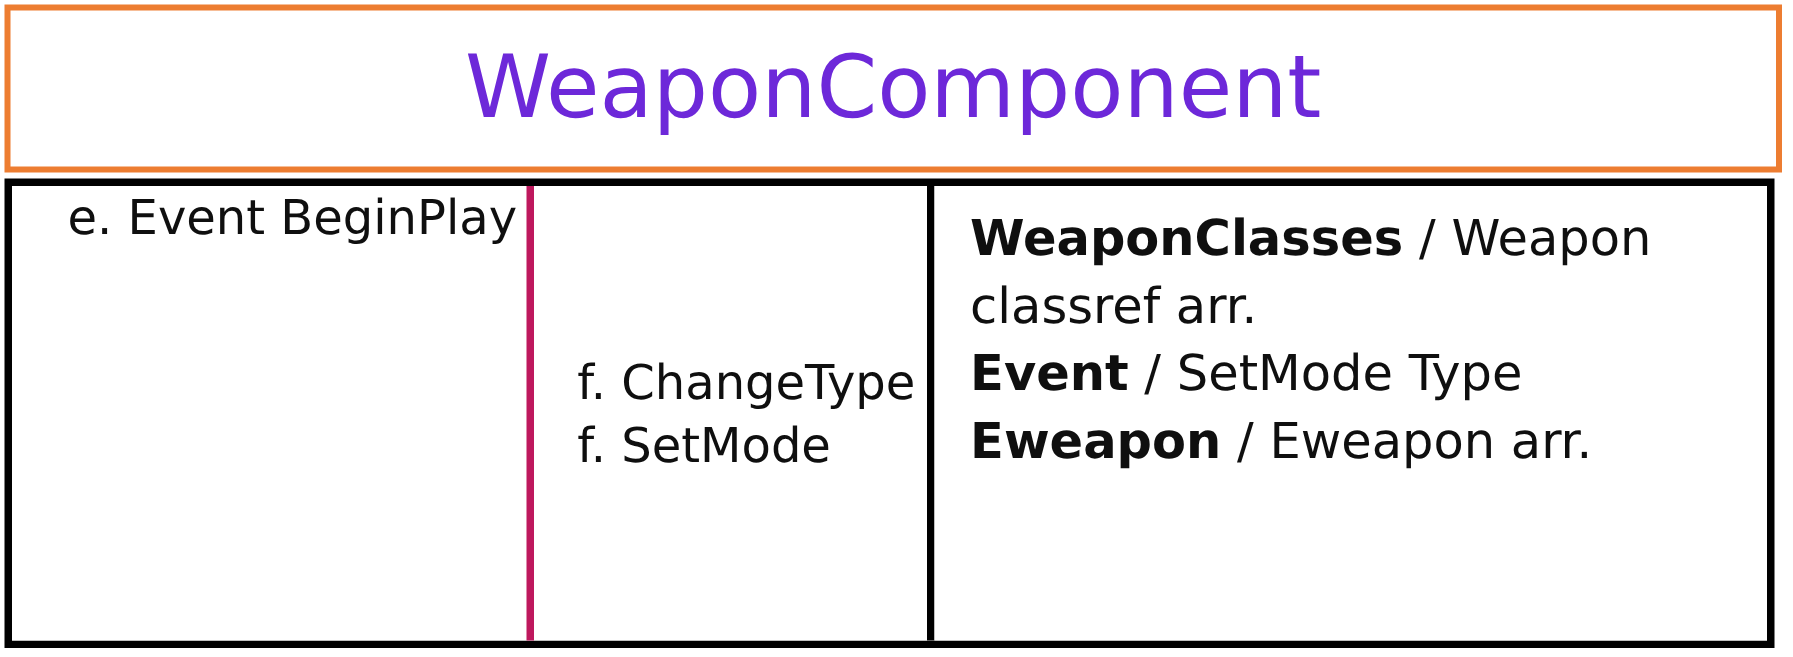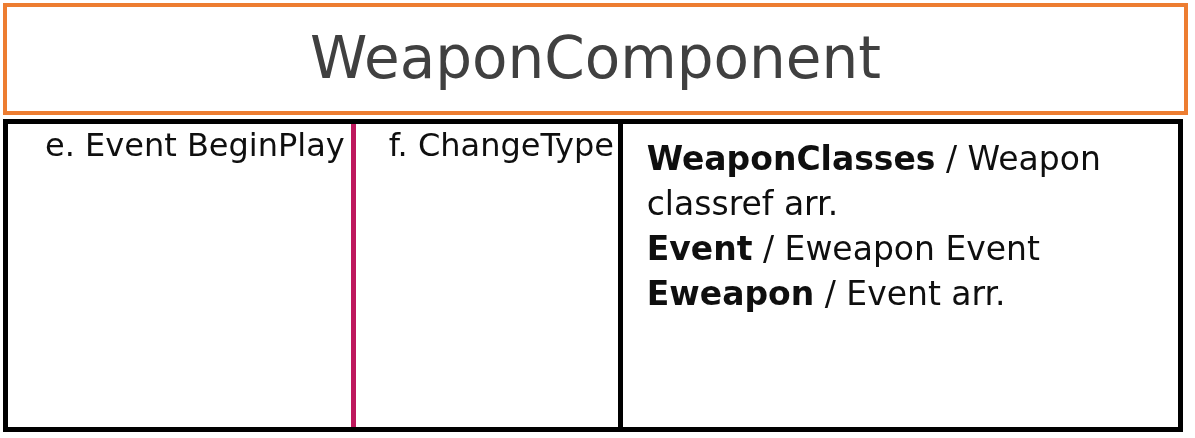--- a/index.html
+++ b/index.html
@@ -36,21 +36,21 @@
     background: #ffffff;
     display: flex;
     align-items: center;
     justify-content: center;
   }
   .header-title {
     font-size: 58px;
     line-height: 62px;
     font-weight: 400;
     letter-spacing: 0px;
-    color: #404040;
+    color: #6d28d9;
     white-space: nowrap;
     transform: translateY(-1px);
     text-align: right;
   }
 
   
   .body-table {
     position: absolute;
     left: 3px;
     top: 119px;
@@ -71,21 +71,21 @@
   .cell-events {
     width: 427px;
     display: flex;
     flex-direction: column;
     padding: 0 0 0 37px;
     border-right: 5px solid #be185d;
   }
   .cell-functions {
     width: 327px;
     display: flex;
-    flex-direction: row;
+    flex-direction: column;
     justify-content: center;
     padding: 0 0 0 29px;
     border-right: 5px solid #000000;
   }
   .cell-variables {
     flex: 1 1 auto;
     display: flex;
     flex-direction: column;
     justify-content: flex-start;
     padding: 12px 10px 0 24px;
@@ -125,28 +125,29 @@
   </div>
 
   <div class="body-table">
 
     <div class="cell cell-events">
       <div class="entry">e. Event BeginPlay</div>
     </div>
 
     <div class="cell cell-functions">
       <div class="entry">f. ChangeType</div>
+      <div class="entry">f. SetMode</div>
     </div>
 
     <div class="cell cell-variables">
       <div class="var-line">
         <span class="var-name">WeaponClasses</span><span class="var-sep">  /  </span><span class="var-type">Weapon classref arr.</span>
       </div>
       <div class="var-line">
-        <span class="var-name">Event</span><span class="var-sep"> / </span><span class="var-type">Eweapon Event</span>
+        <span class="var-name">Event</span><span class="var-sep"> / </span><span class="var-type">SetMode Type</span>
       </div>
       <div class="var-line">
-        <span class="var-name">Eweapon</span><span class="var-sep"> / </span><span class="var-type">Event arr.</span>
+        <span class="var-name">Eweapon</span><span class="var-sep"> / </span><span class="var-type">Eweapon arr.</span>
       </div>
     </div>
 
   </div>
 </div>
 
 </body></html>

